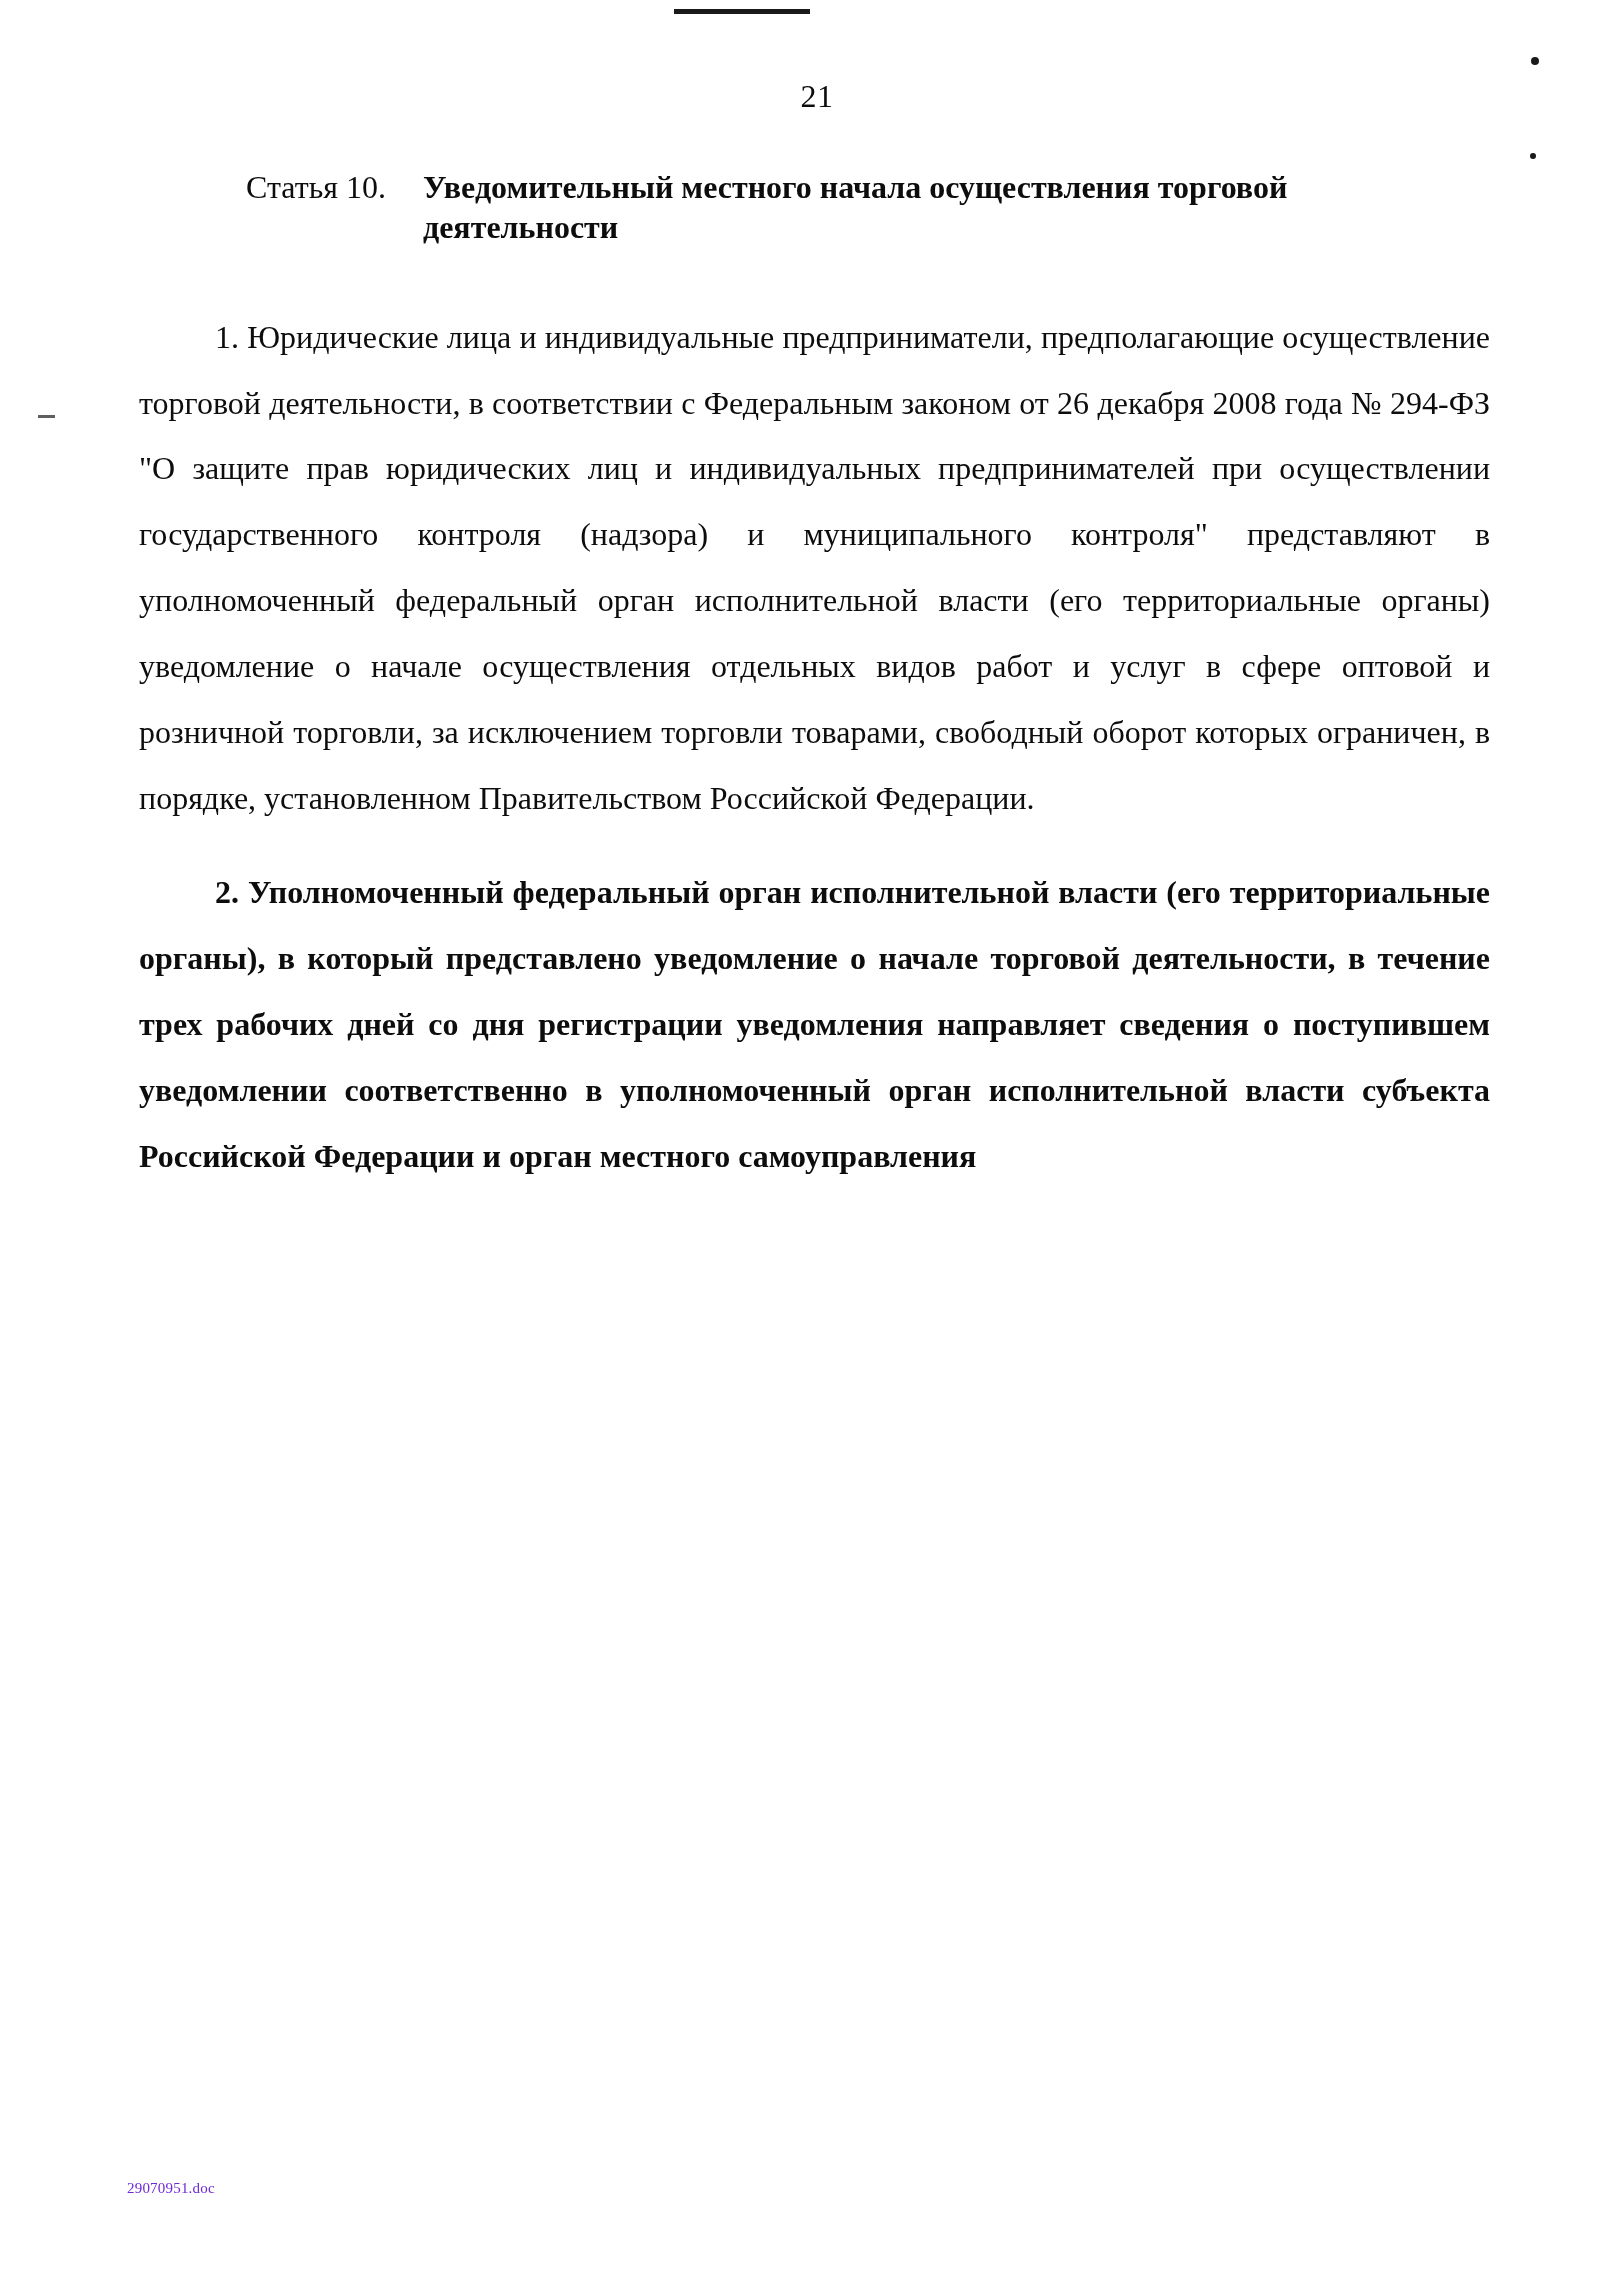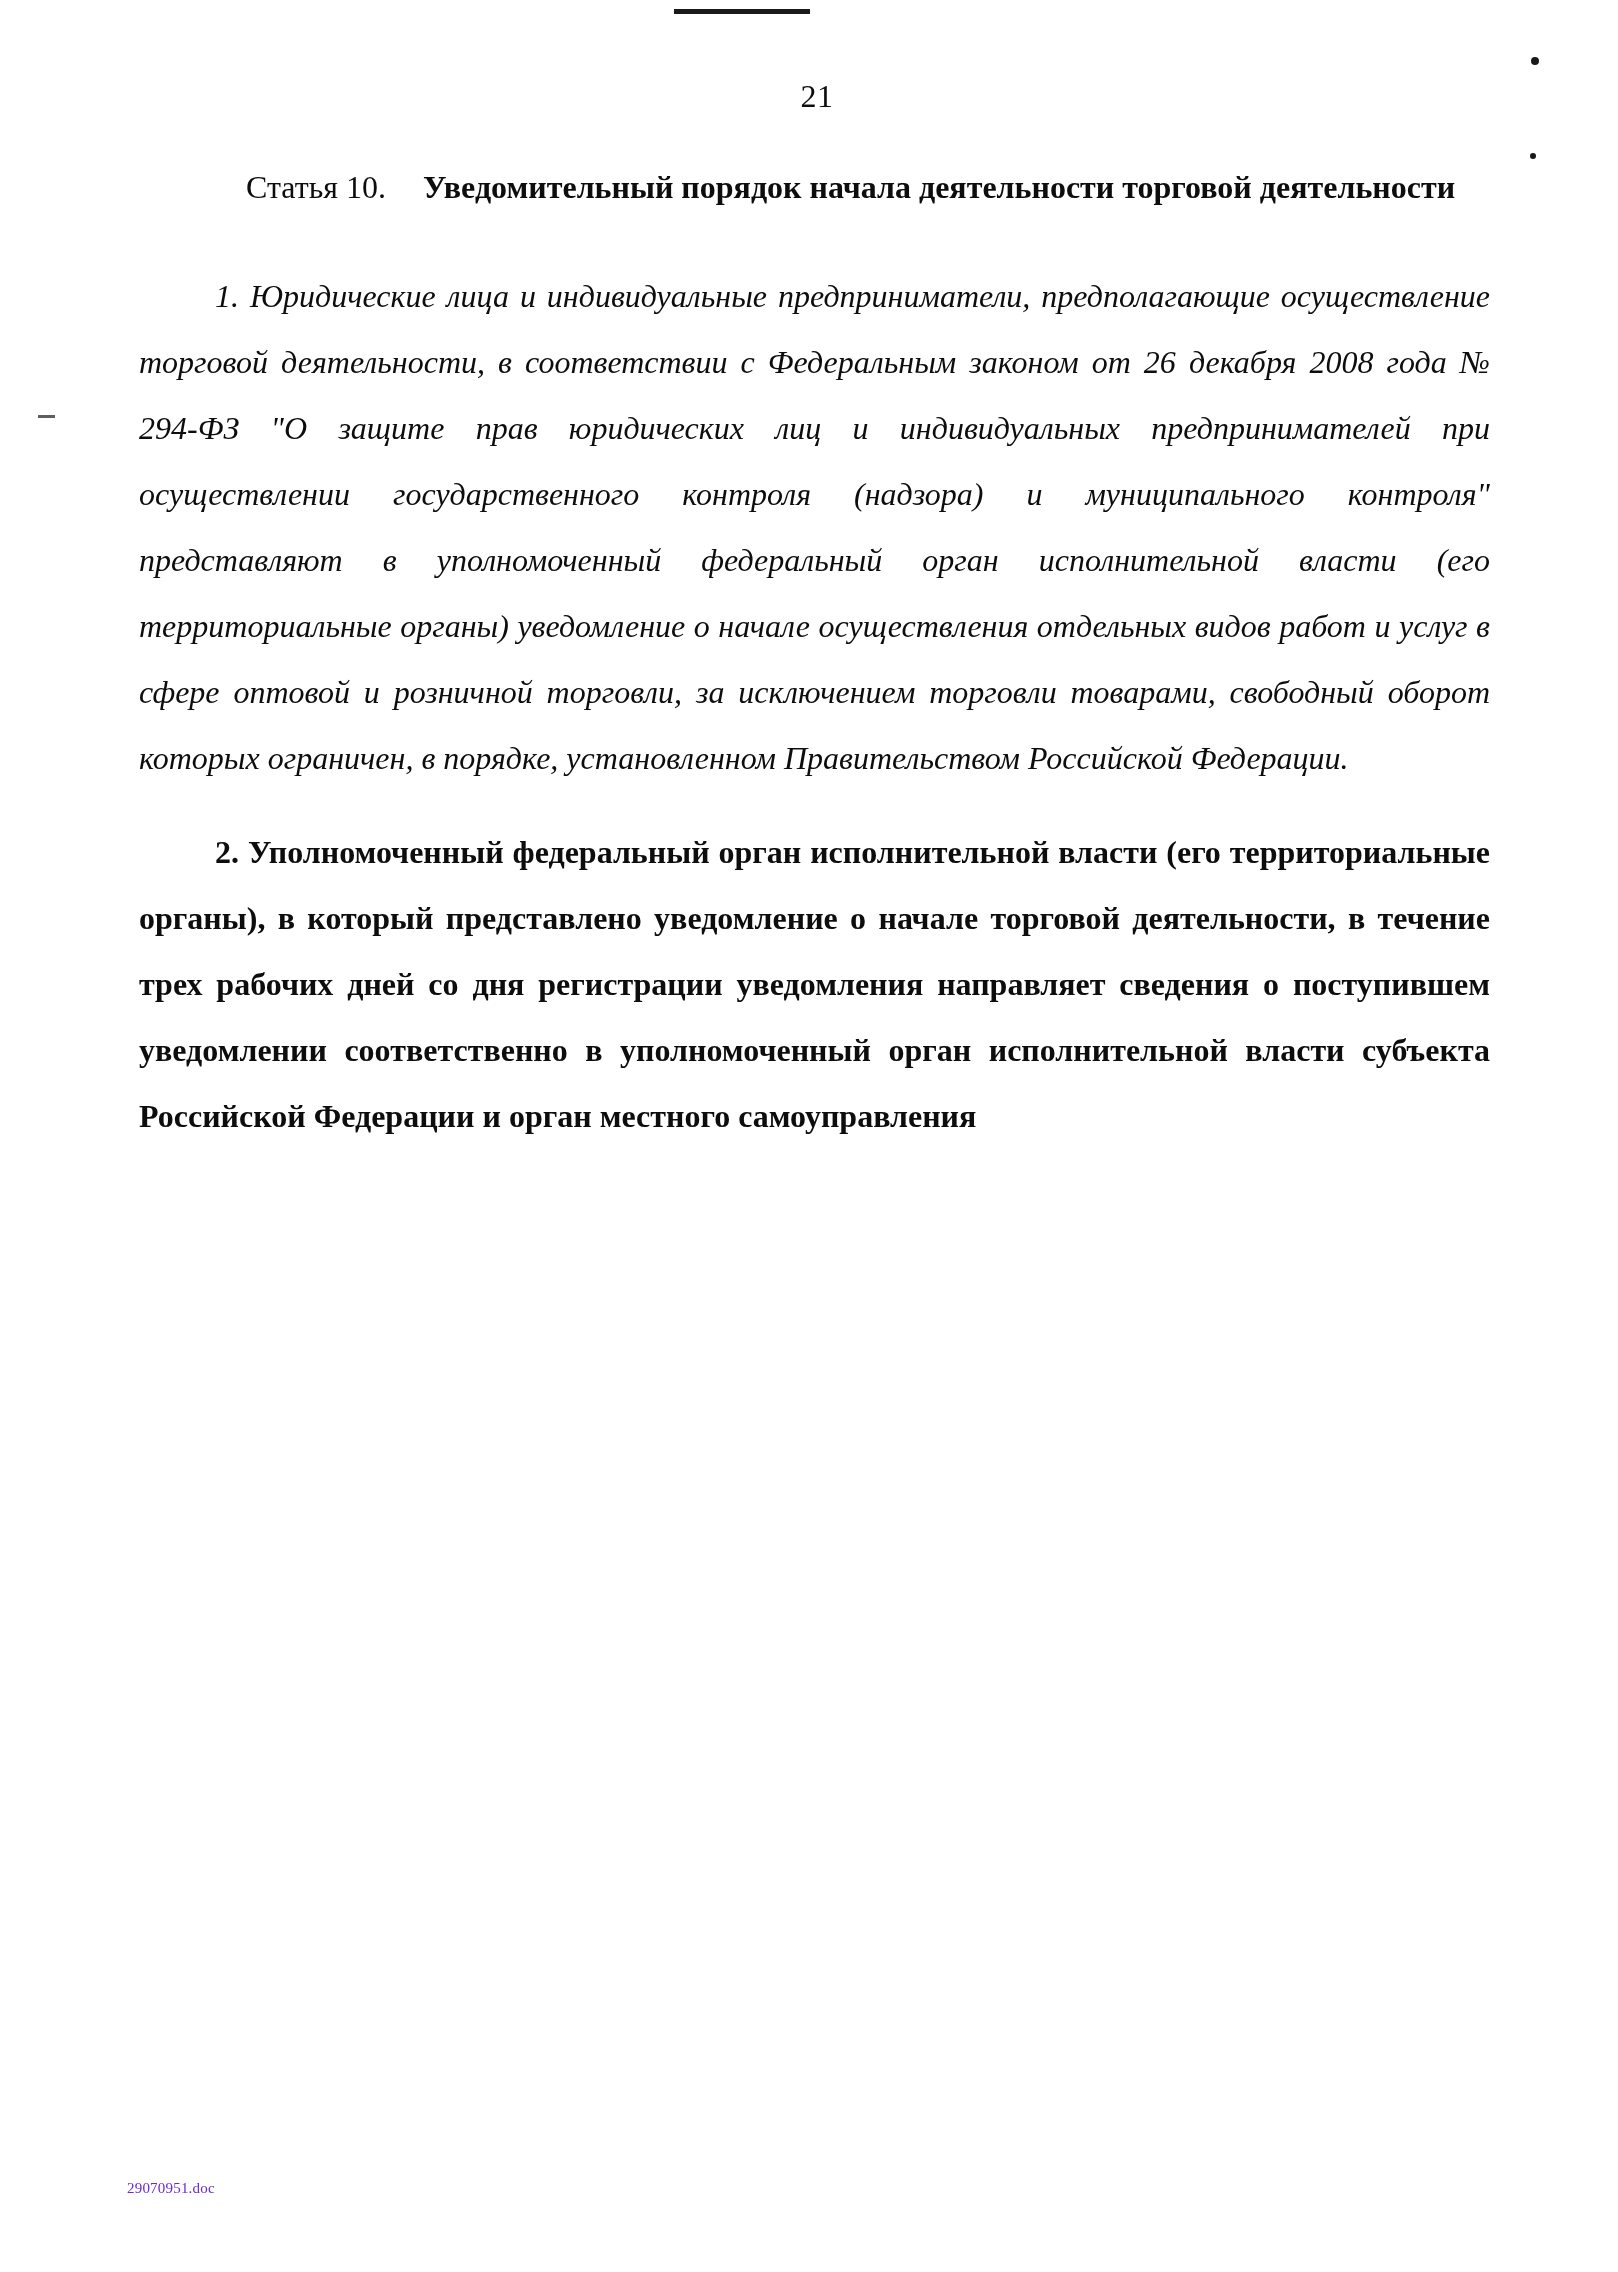--- a/index.html
+++ b/index.html
@@ -99,21 +99,20 @@
 
   .para {
     font-size: 32px;
     line-height: 2.06;
     text-align: justify;
     text-justify: inter-word;
     margin-top: 35px;
   }
   .para.first {
     margin-top: 57px;
-    font-style: italic;
   }
   .para .indent {
     display: inline-block;
     width: 76px;
   }
   .para.tail {
     margin-top: 28.5px;
     font-weight: bold;
   }
 
@@ -136,21 +135,21 @@
   <div class="scan-dot-a"></div>
   <div class="scan-dot-b"></div>
   <div class="scan-tick-left"></div>
 
   <div class="page-number">21</div>
 
   <div class="content">
 
     <div class="article-heading">
       <span class="art-label">Статья 10.</span>
-      <span class="art-title">Уведомительный порядок начала деятельности торговой деятельности</span>
+      <span class="art-title">Уведомительный местного начала осуществления торговой деятельности</span>
     </div>
 
     <div class="para first">
       <span class="indent"></span><span>1.</span> <span>Юридические лица и индивидуальные предприниматели, предполагающие осуществление торговой деятельности, в соответствии с Федеральным законом от 26 декабря 2008 года № 294-ФЗ "О защите прав юридических лиц и индивидуальных предпринимателей при осуществлении государственного контроля (надзора) и муниципального контроля" представляют в уполномоченный федеральный орган исполнительной власти (его территориальные органы) уведомление о начале осуществления отдельных видов работ и услуг в сфере оптовой и розничной торговли, за исключением торговли товарами, свободный оборот которых ограничен, в порядке, установленном Правительством Российской Федерации.</span>
     </div>
 
     <div class="para tail">
       <span class="indent"></span><span>2.</span> <span>Уполномоченный федеральный орган исполнительной власти (его территориальные органы), в который представлено уведомление о начале торговой деятельности, в течение трех рабочих дней со дня регистрации уведомления направляет сведения о поступившем уведомлении соответственно в уполномоченный орган исполнительной власти субъекта Российской Федерации и орган местного самоуправления</span>
     </div>
 

